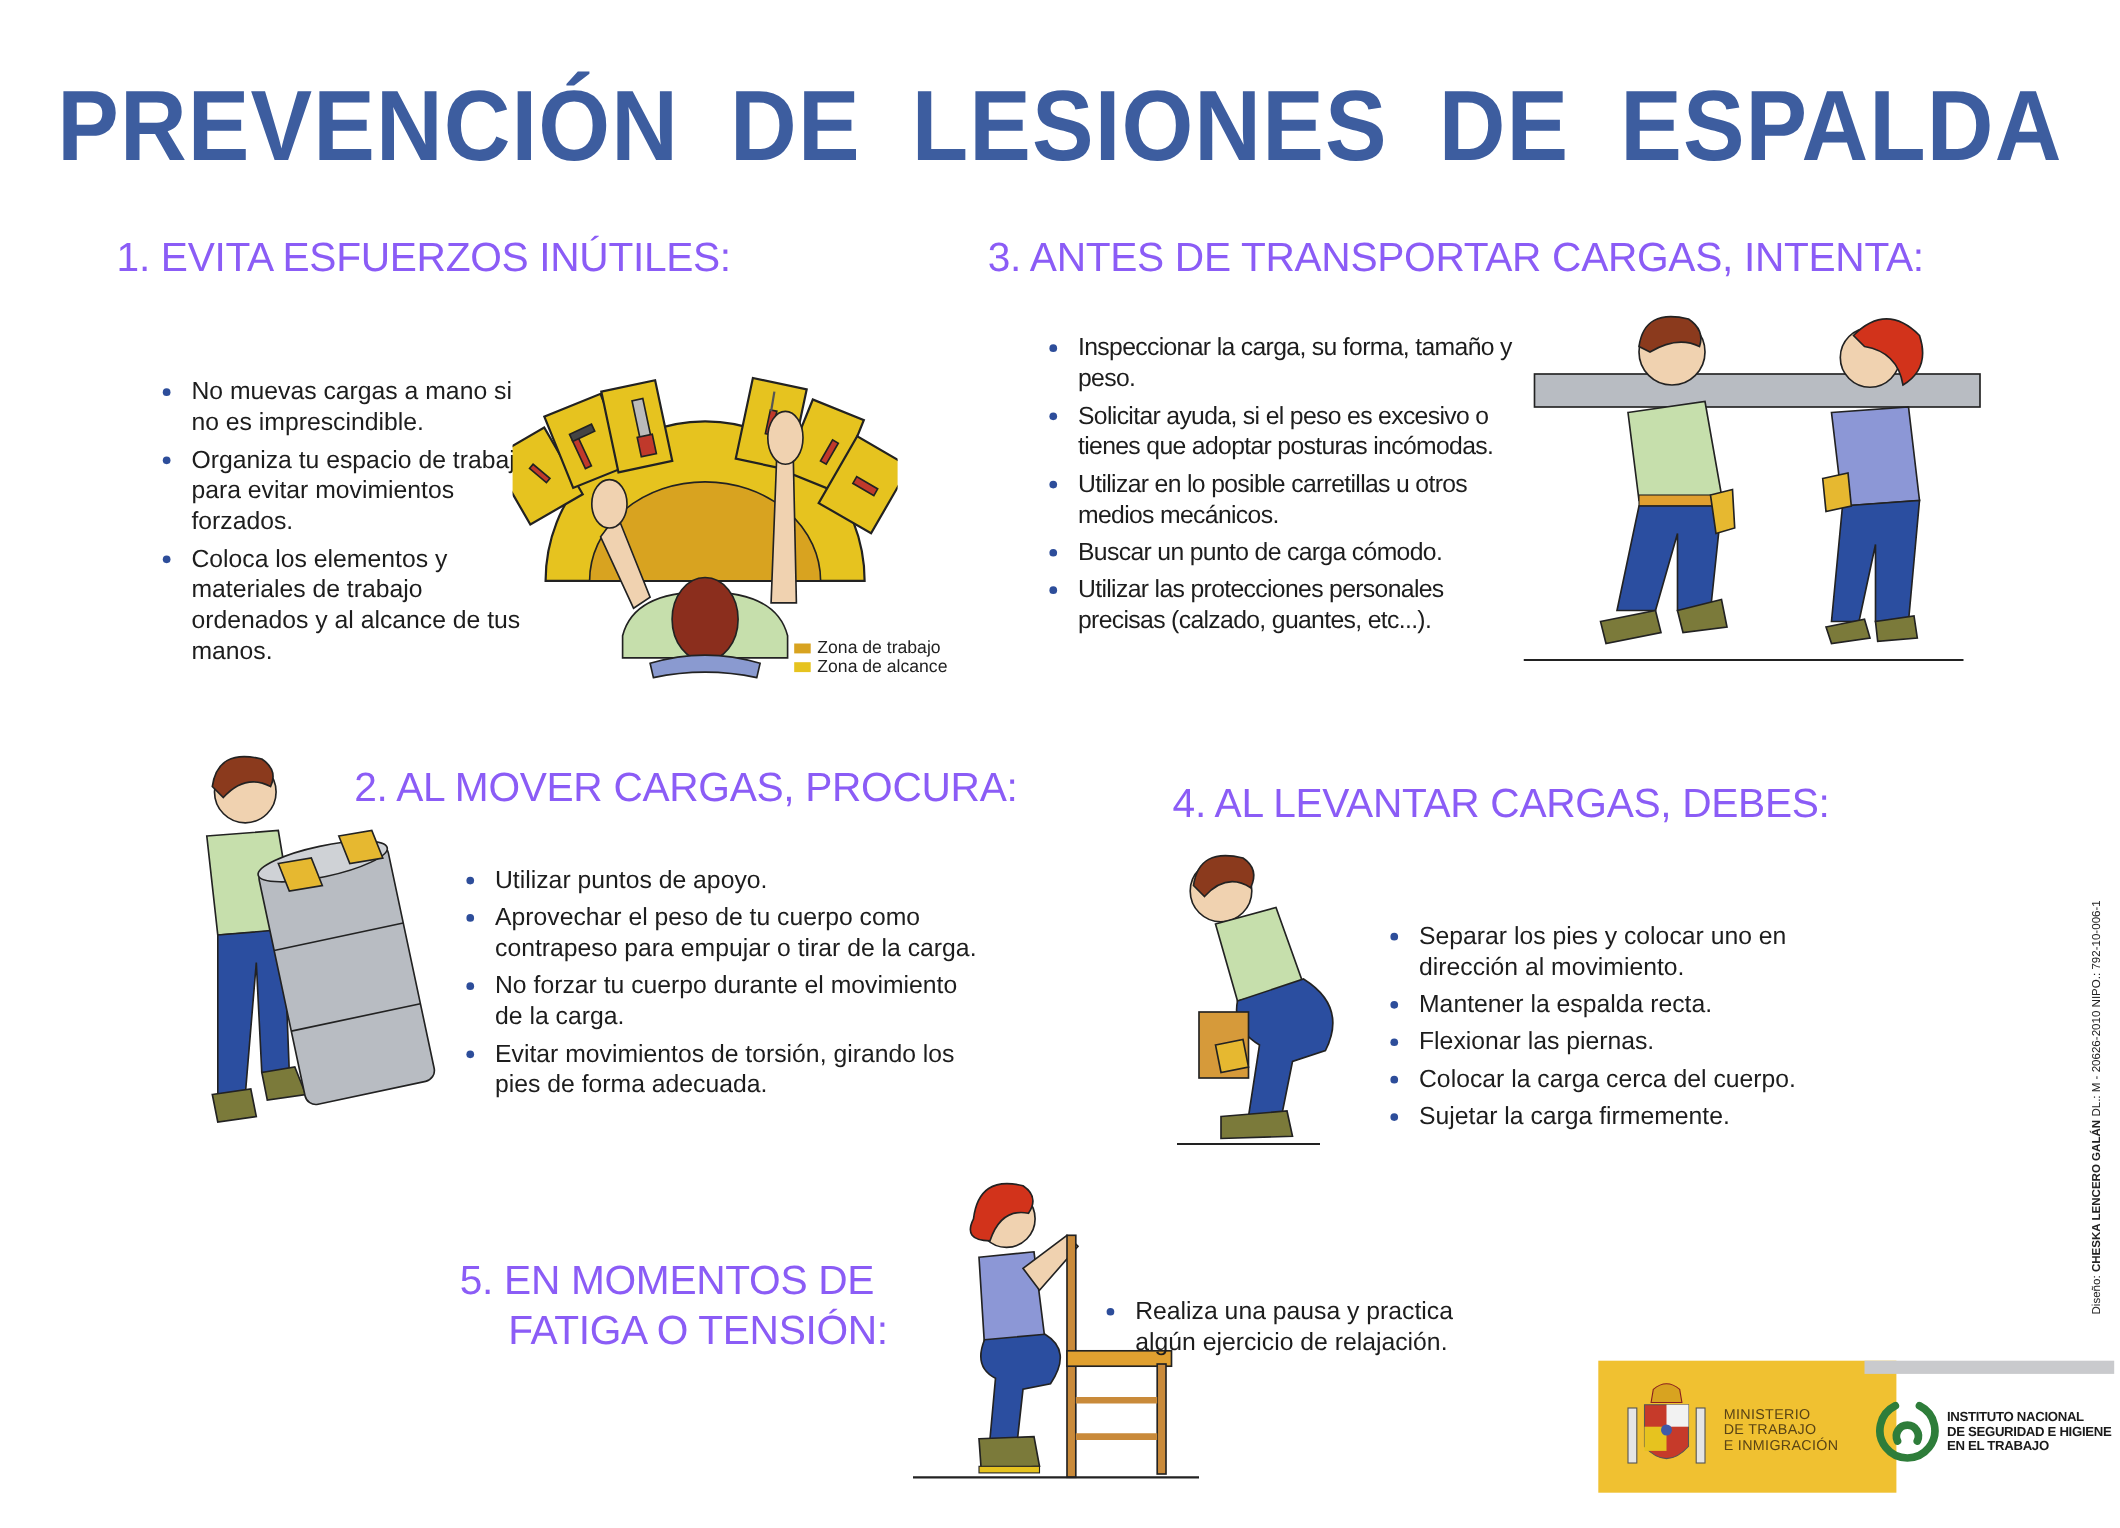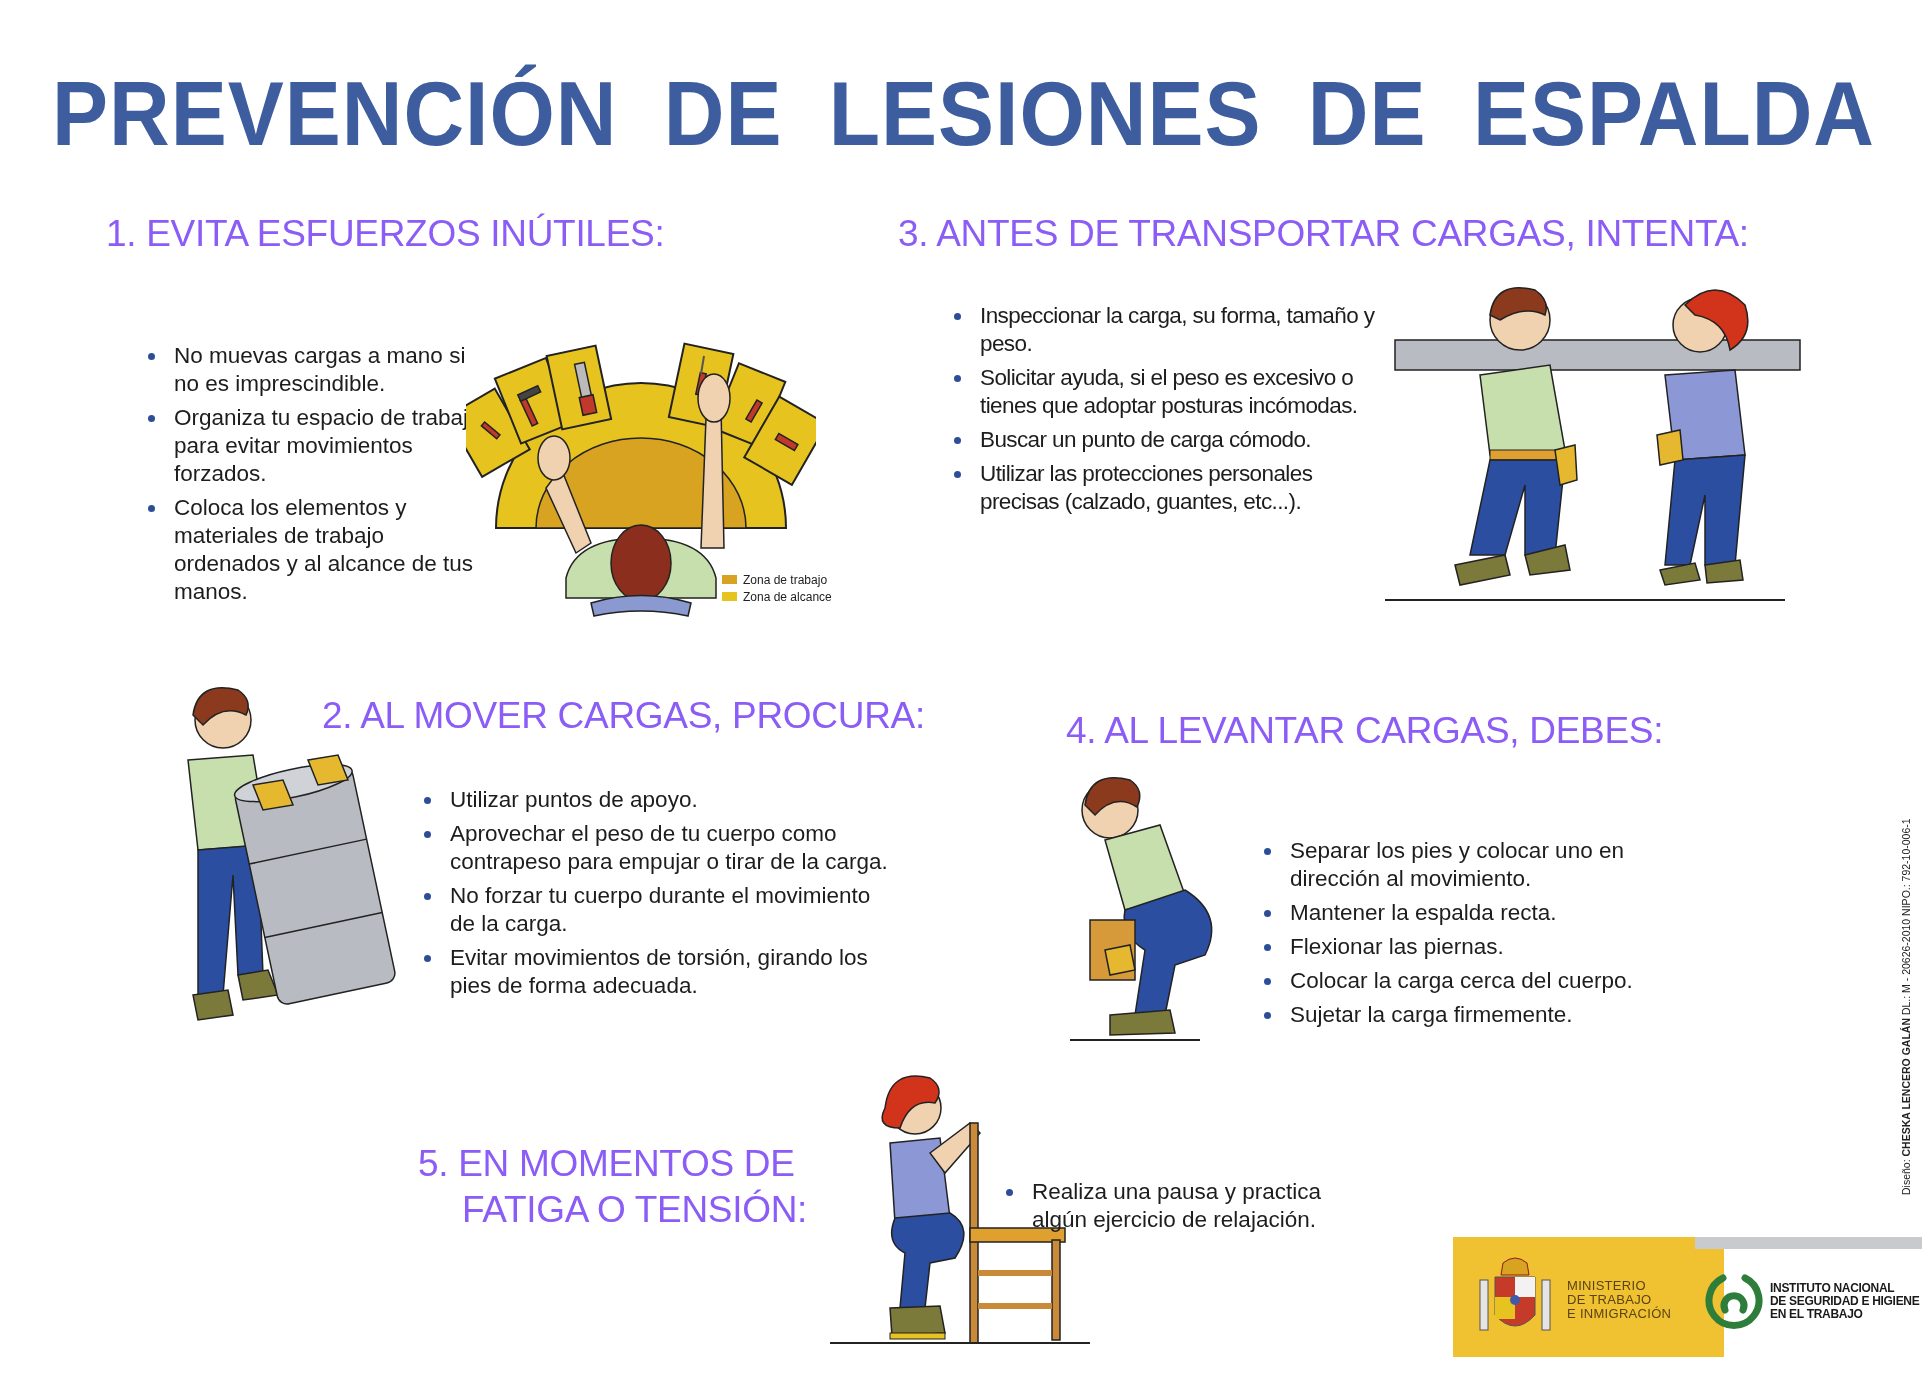--- a/index.html
+++ b/index.html
@@ -23,21 +23,21 @@
       position: absolute; margin: 0; padding: 0; list-style: none;
       font-size: 22.5px; line-height: 28px; color: #1d1d1d;
     }
     .bullets li { position: relative; padding-left: 30px; margin-bottom: 6px; }
     .bullets li::before {
       content: ""; position: absolute; left: 4px; top: 11px; width: 7px; height: 7px;
       border-radius: 50%; background: #2d4d9a;
     }
     .bullets.condensed { letter-spacing: -0.6px; }
     .illus { position: absolute; }
-    .legend { position: absolute; font-size: 12px; color: #222; }
+    .legend { position: absolute; font-size: 16px; color: #222; margin-top: 10px; }
     .legend .row { display: flex; align-items: center; height: 17px; }
     .legend .sw { width: 15px; height: 9px; margin-right: 6px; }
     .credit {
       position: absolute; left: 1900px; top: 1195px; transform: rotate(-90deg);
       transform-origin: left top; font-size: 10.5px; white-space: nowrap; color: #222;
     }
     .credit b { font-weight: bold; }
     .logo-ministry {
       position: absolute; left: 1453px; top: 1237px; width: 271px; height: 120px;
       background: #f0c131;
@@ -108,20 +108,21 @@
   <div class="row">
     <span class="sw" style="background:#e6c31f;"></span>
     <span>Zona de alcance</span>
   </div>
 </div>
 
 <div class="heading" style="left:898px; top:213px;">3.  ANTES DE TRANSPORTAR CARGAS, INTENTA:</div>
 <ul class="bullets condensed" style="left:950px; top:302px; width:430px;">
   <li>Inspeccionar la carga, su forma, tamaño y peso.</li>
   <li>Solicitar ayuda, si el peso es excesivo o tienes que adoptar posturas incómodas.</li>
+  <li>Utilizar en lo posible carretillas u otros medios mecánicos.</li>
   <li>Buscar un punto de carga cómodo.</li>
   <li>Utilizar las protecciones personales precisas (calzado, guantes, etc...).</li>
 </ul>
 <svg class="illus" style="left:1385px; top:275px;" width="420" height="330" viewBox="0 0 420 330">
   <rect x="10" y="65" width="405" height="30" fill="#b8bcc2" stroke="#222" stroke-width="1.5"></rect>
 
   <circle cx="135" cy="45" r="30" fill="#f0d2b0" stroke="#222" stroke-width="1.5"></circle>
   <path d="M105 40 Q110 5 150 15 Q165 25 160 40 Q140 30 115 45 Z" fill="#8b3a1d" stroke="#222" stroke-width="1.5"></path>
   <path d="M95 100 L165 90 L180 175 L105 180 Z" fill="#c6dfac" stroke="#222" stroke-width="1.5"></path>
   <rect x="105" y="175" width="75" height="10" fill="#e0a030" stroke="#222" stroke-width="1"></rect>

